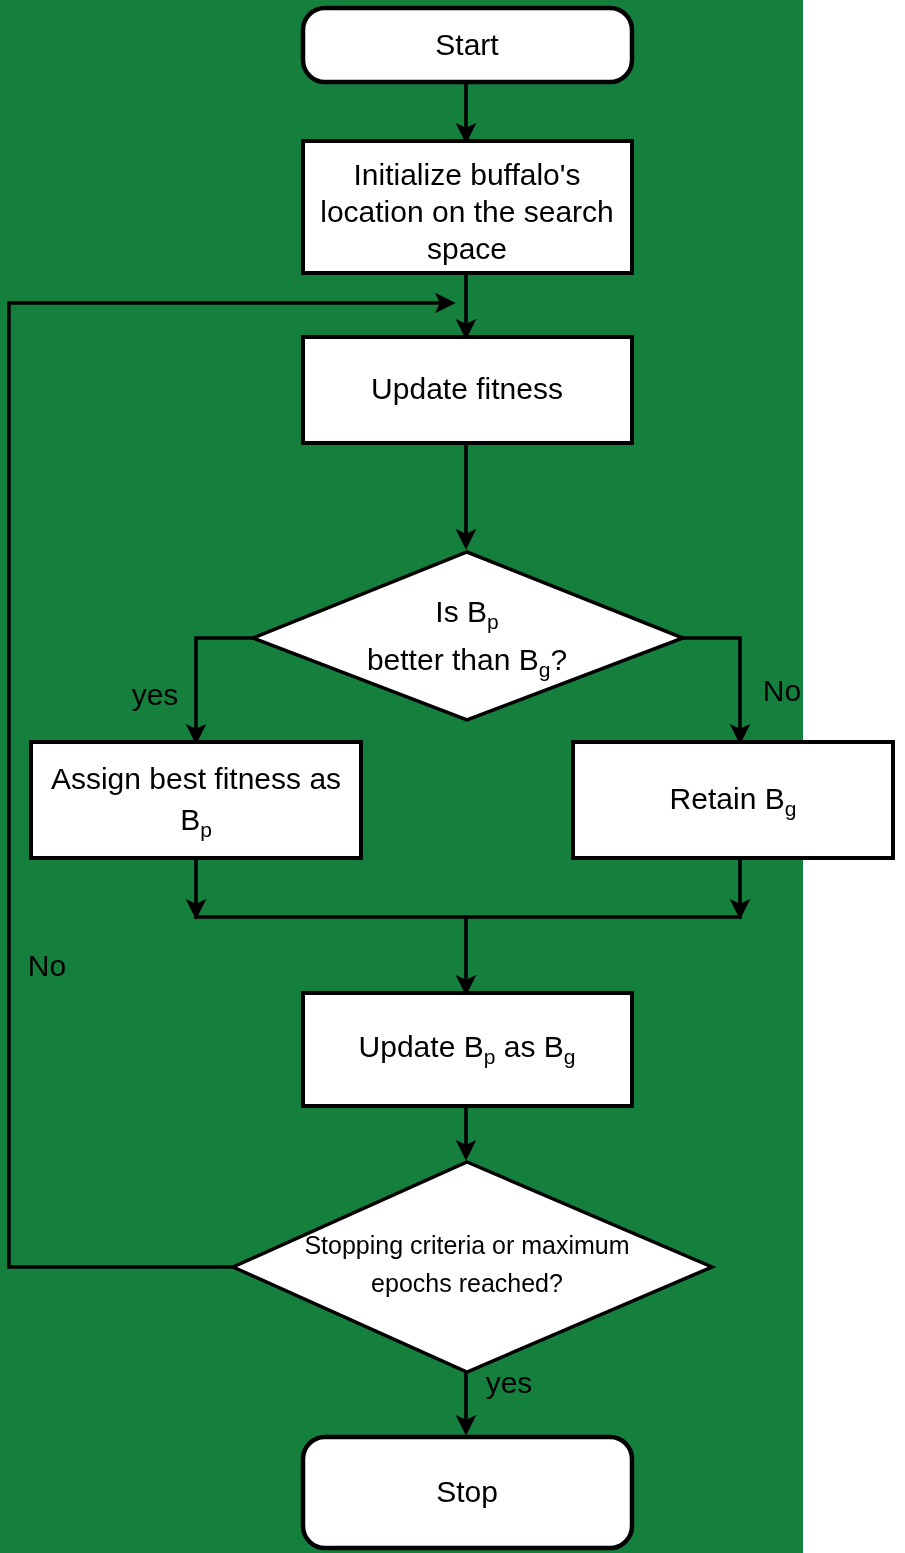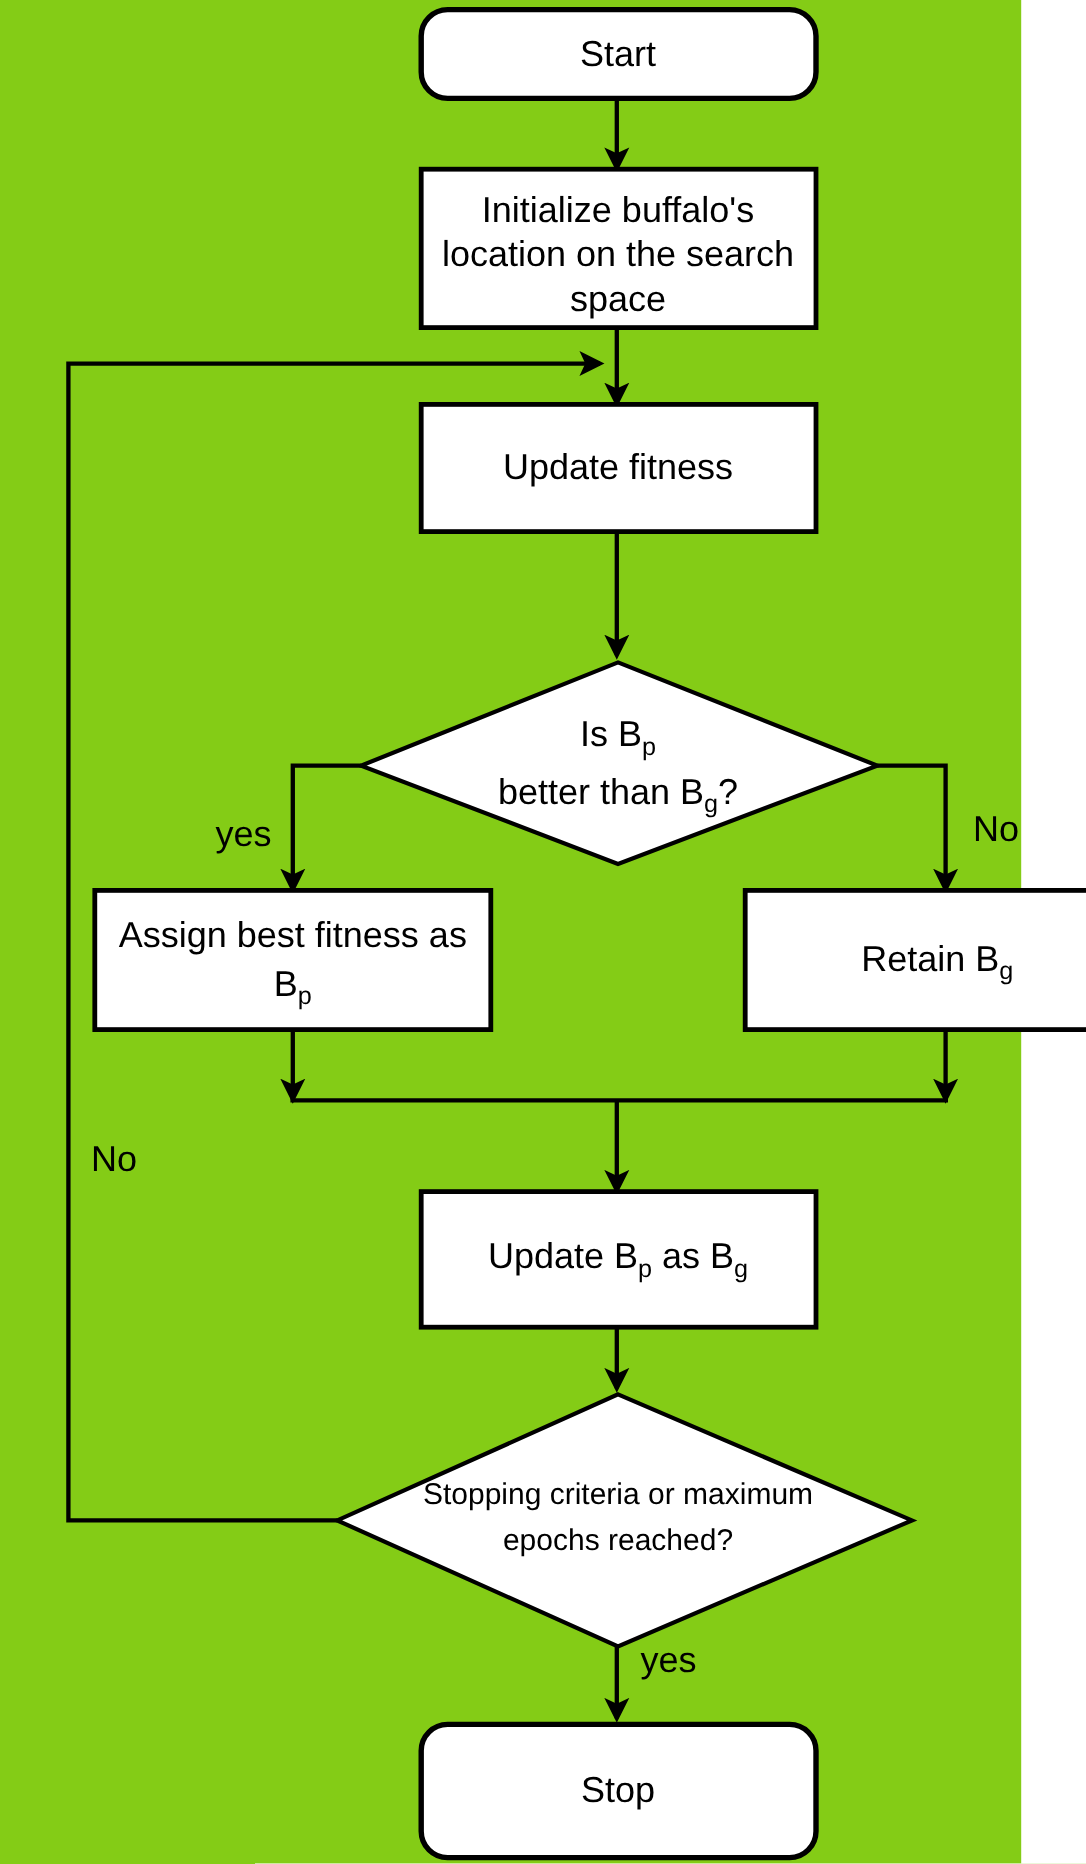--- a/index.html
+++ b/index.html
@@ -10,22 +10,21 @@
   body {
     width: 905px;
     height: 1553px;
     font-family: "Liberation Sans", sans-serif;
     overflow: hidden;
   }
   #flowchart-root {
     position: relative;
     width: 803px;
     height: 1553px;
-    background: #84cc16;
-    padding-left: 48px;
+    background: #15803d;
   }
   svg.flow {
     display: block;
     width: 905px;
     height: 1553px;
   }
   .node-shape {
     fill: #ffffff;
     stroke: #000000;
     stroke-width: 4;

